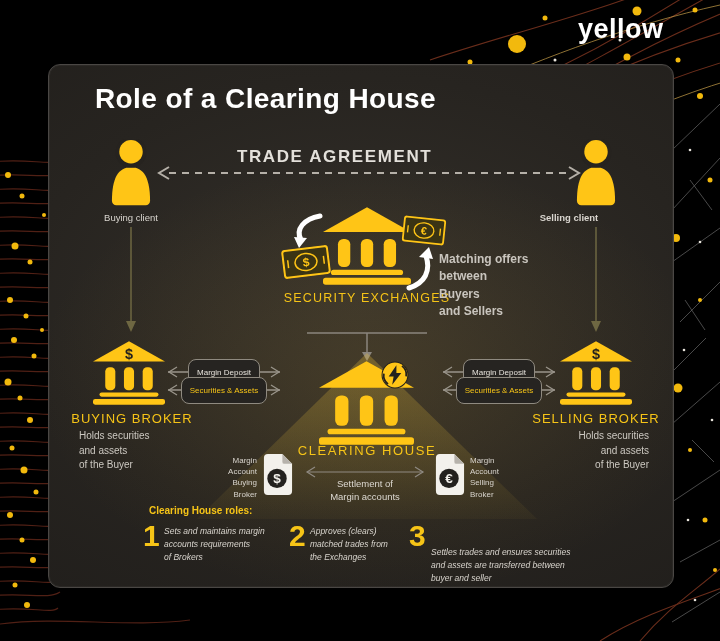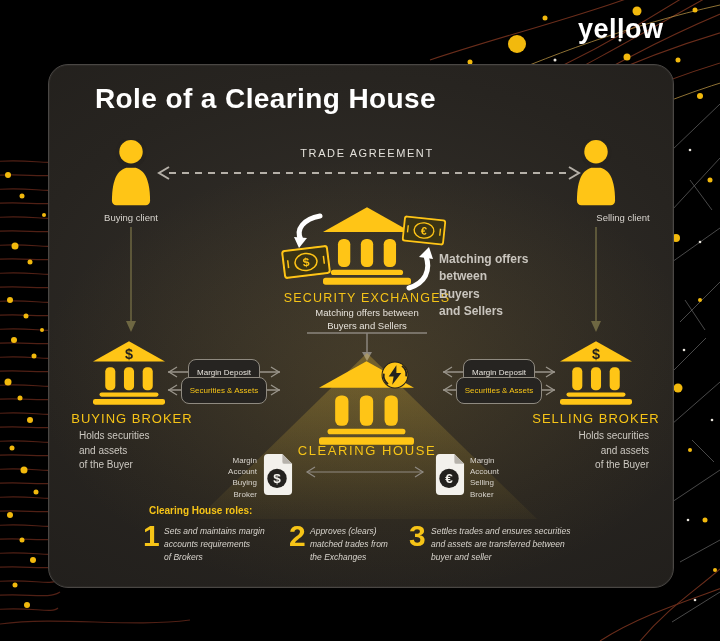--- a/index.html
+++ b/index.html
@@ -10,38 +10,38 @@
     -webkit-font-smoothing:antialiased;
   }
   .abs{position:absolute;}
   #deco{position:absolute;left:0;top:0;z-index:0;}
   #brand-logo{
     position:absolute;left:578px;top:14px;z-index:2;
     color:#fff;font-size:27px;font-weight:700;letter-spacing:.5px;
   }
   #card{
     position:absolute;left:48px;top:64px;width:624px;height:522px;z-index:1;
-    border-radius:20px;border:1px solid #4a4744;
+    border-radius:12px;border:1px solid #4a4744;
     background:
       radial-gradient(90% 70% at 52% 60%, rgba(150,120,45,.20), rgba(0,0,0,0) 60%),
       radial-gradient(120% 95% at 50% 45%, #34302a 0%, #272420 45%, #1c1a18 100%);
     box-shadow:0 0 0 1px rgba(255,255,255,.04) inset;
   }
   .card-title{
     position:absolute;left:46px;top:18px;
     color:#fff;font-size:28px;font-weight:700;letter-spacing:.4px;
   }
   .lbl{color:#d9d5cf;font-size:9.5px;text-align:center;}
   .pre{white-space:pre-line;}
   .h-gold{color:#F6C417;font-weight:400;}
   .muted{color:#c9c5be;}
   
   .ta-label{
-    position:absolute;left:188px;top:82px;width:260px;text-align:center;
-    color:#e3e0da;font-size:11px;font-weight:400;letter-spacing:1.6px;
+    position:absolute;left:188px;top:82px;width:260px;
+    color:#e3e0da;font-size:17px;font-weight:700;letter-spacing:1.6px;
   }
   
   .se-title{position:absolute;left:218px;top:226px;width:200px;text-align:center;font-size:12.5px;letter-spacing:1.2px;}
   .se-sub{position:absolute;left:223px;top:242px;width:190px;text-align:center;font-size:9.5px;color:#e6e2db;line-height:1.35;}
   .side-note{position:absolute;left:390px;top:186px;width:90px;font-size:12px;line-height:1.45;font-weight:bold;}
   .broker-title{position:absolute;width:150px;text-align:center;font-size:13px;letter-spacing:1px;}
   .broker-sub{position:absolute;font-size:10px;line-height:1.45;color:#ccc8c1;}
   .ch-title{position:absolute;left:208px;top:378px;width:220px;text-align:center;font-size:13px;letter-spacing:1.6px;}
   .ma-text{position:absolute;font-size:8px;line-height:1.4;color:#d8d4cd;}
   .settle-text{position:absolute;left:238px;top:412px;width:156px;text-align:center;font-size:9.5px;color:#ddd9d2;line-height:1.4;}
@@ -203,21 +203,21 @@
     <circle cx="30" cy="18" r="21" fill="#26231f"></circle>
     <circle cx="30" cy="17" r="16" fill="#FFC516"></circle>
   </svg>
   <div class="lbl abs" style="left:17px;top:147px;width:130px;">Buying client</div>
 
   <svg class="abs" style="left:525px;top:74px;" width="44" height="68" viewBox="0 0 60 92">
     <path d="M30,38 C12,38 4,54 4,84 a6,6 0 0 0 6,6 h40 a6,6 0 0 0 6,-6 C56,54 48,38 30,38 Z" fill="#FFC516"></path>
     <circle cx="30" cy="18" r="21" fill="#26231f"></circle>
     <circle cx="30" cy="17" r="16" fill="#FFC516"></circle>
   </svg>
-  <div class="lbl abs" style="left:509px;top:147px;width:130px;">Selling client</div>
+  <div class="lbl abs" style="left:455px;top:147px;width:130px;font-weight:bold;">Selling client</div>
 
   <svg class="abs" style="left:76px;top:160px;" width="12" height="110">
     <line x1="6" y1="2" x2="6" y2="97" stroke="#6e6742" stroke-width="1.5"></line>
     <polygon points="1,96 11,96 6,107" fill="#6e6742"></polygon>
   </svg>
   <svg class="abs" style="left:541px;top:160px;" width="12" height="110">
     <line x1="6" y1="2" x2="6" y2="97" stroke="#6e6742" stroke-width="1.5"></line>
     <polygon points="1,96 11,96 6,107" fill="#6e6742"></polygon>
   </svg>
 
@@ -250,22 +250,20 @@
     <text x="24" y="19.5" text-anchor="middle" font-size="12" font-weight="bold" fill="#FFC516">€</text>
     <line x1="6" y1="11" x2="6" y2="19" stroke="#FFC516" stroke-width="1.5"></line>
     <line x1="42" y1="11" x2="42" y2="19" stroke="#FFC516" stroke-width="1.5"></line>
   </svg>
   <svg class="abs" style="left:356px;top:182px;" width="32" height="44" viewBox="0 0 32 44">
     <path d="M4,41 C20,36 26,24 21,9" fill="none" stroke="#fff" stroke-width="5" stroke-linecap="round"></path>
     <polygon points="14,10 28,12 24,0" fill="#fff"></polygon>
   </svg>
 
   <div class="se-title h-gold">SECURITY EXCHANGES</div>
-  <div class="se-sub pre">Matching offers between
-Buyers and Sellers</div>
   <div class="side-note muted pre">Matching offers
 between Buyers
 and Sellers</div>
 
   <svg class="abs" style="left:256px;top:266px;" width="124" height="32">
     <line x1="2" y1="2" x2="122" y2="2" stroke="#8b867e" stroke-width="1.5"></line>
     <line x1="62" y1="2" x2="62" y2="22" stroke="#8b867e" stroke-width="1.5"></line>
     <polygon points="57,21 67,21 62,30" fill="#8b867e"></polygon>
   </svg>
 
@@ -374,31 +372,33 @@
   <div class="ma-text pre" style="left:421px;top:390px;width:60px;">Margin
 Account
 Selling
 Broker</div>
 
   <svg class="abs" style="left:252px;top:400px;" width="128" height="14">
     <line x1="6" y1="7" x2="122" y2="7" stroke="#8f8a82" stroke-width="1.2"></line>
     <path d="M14,2 L6,7 L14,12" fill="none" stroke="#8f8a82" stroke-width="1.2"></path>
     <path d="M114,2 L122,7 L114,12" fill="none" stroke="#8f8a82" stroke-width="1.2"></path>
   </svg>
+  <div class="settle-text pre">Settlement of
+Margin accounts</div>
 
   <div class="roles-heading">Clearing House roles:</div>
 
   <div class="role-num" style="left:94px;top:456px;">1</div>
   <div class="role-text pre" style="left:115px;top:460px;width:135px;">Sets and maintains margin
 accounts requirements
 of Brokers</div>
 
   <div class="role-num" style="left:240px;top:456px;">2</div>
   <div class="role-text pre" style="left:261px;top:460px;width:115px;">Approves (clears)
 matched trades from
 the Exchanges</div>
 
   <div class="role-num" style="left:360px;top:456px;">3</div>
-  <div class="role-text pre" style="left:382px;top:460px;width:175px;">Settles trades and ensures securities
+  <div class="role-text pre" style="left:382px;top:481px;width:175px;">Settles trades and ensures securities
 and assets are transferred between
 buyer and seller</div>
 
 </div>
 
 </body></html>

